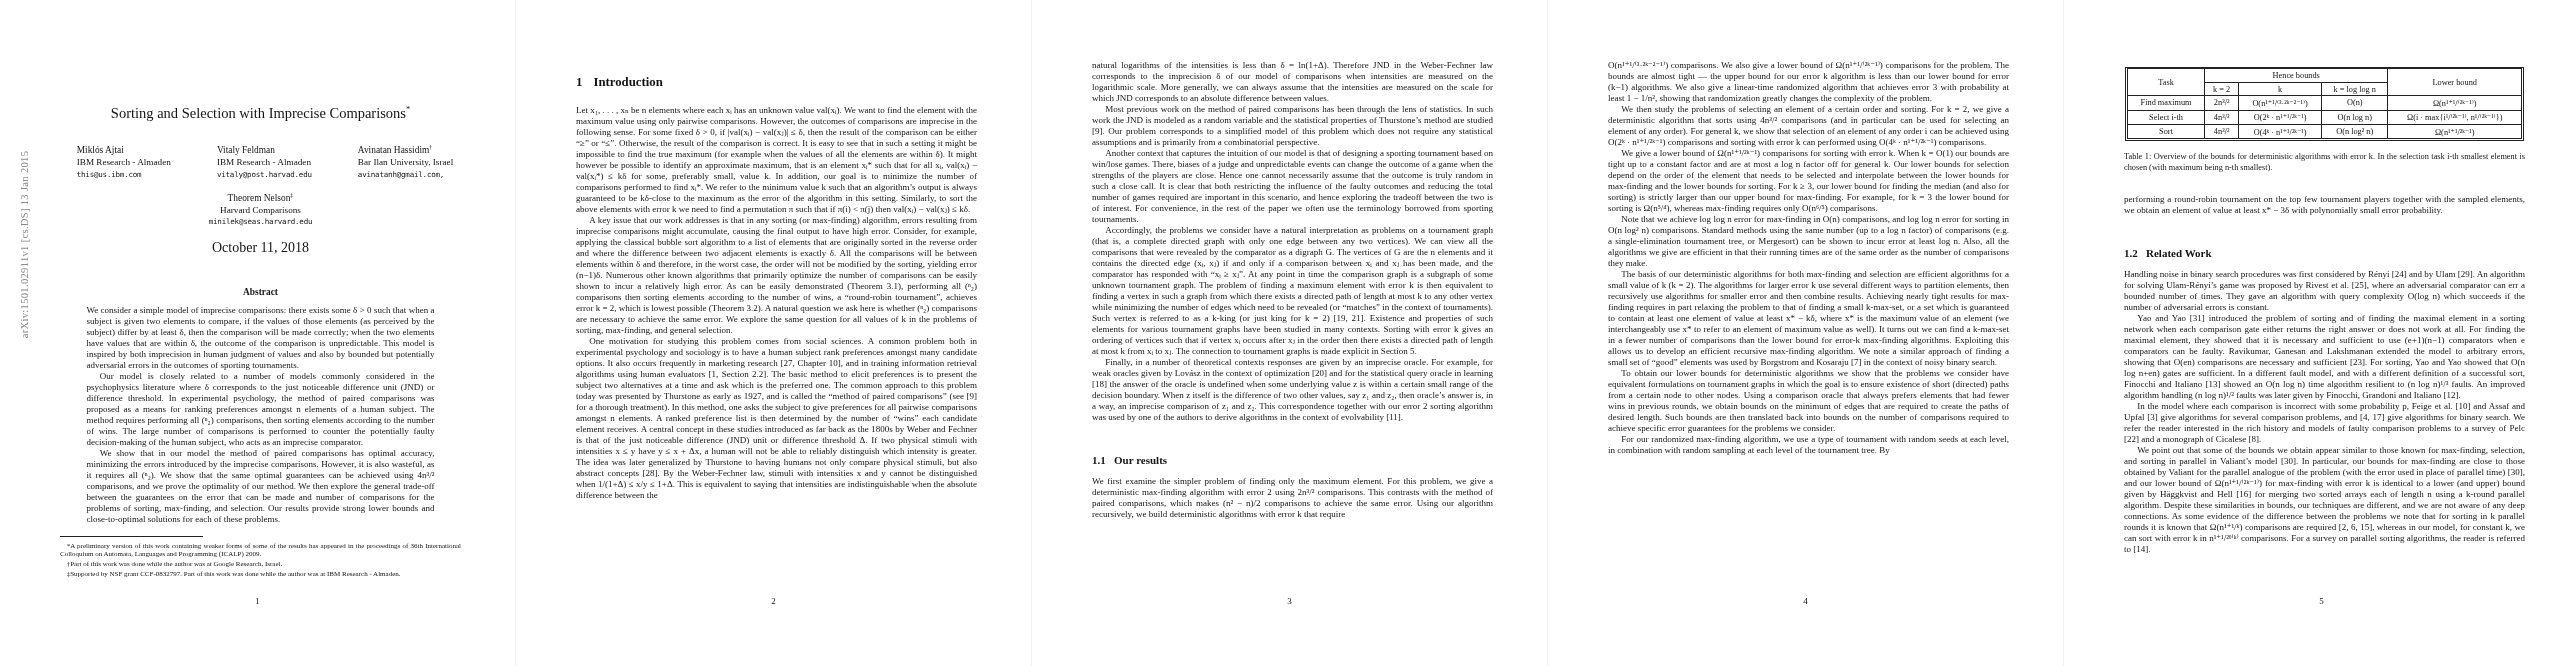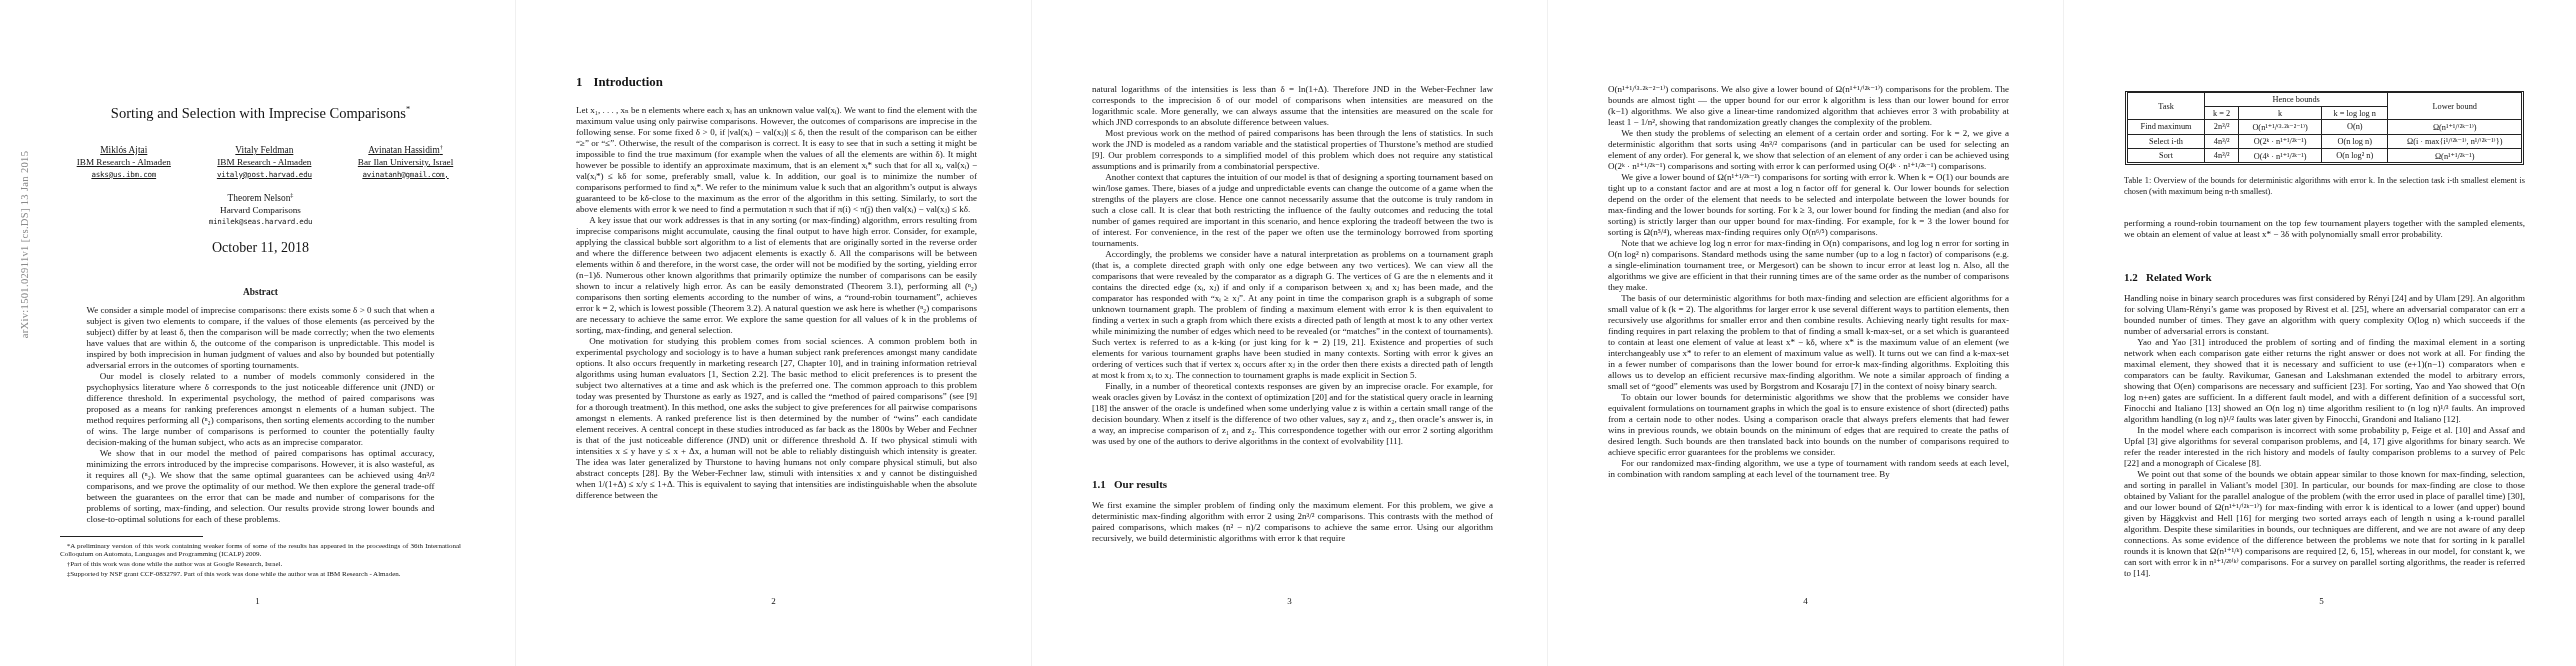--- a/index.html
+++ b/index.html
@@ -14,35 +14,35 @@
   
   .wm{
     position:absolute;left:-137px;top:239px;width:322px;text-align:center;
     transform:rotate(-90deg);color:#8a8a8a;font-size:10.6px;letter-spacing:0.3px;white-space:nowrap;
   }
   
   .p1-col{padding-top:105px;}
   .title{font-size:14.5px;font-weight:normal;text-align:center;margin:0;}
   .title sup{font-size:8.3px;}
   .authors{display:flex;justify-content:space-between;margin:19px 7.8px 0 16.7px;}
-  .author{text-align:center;line-height:12.2px;text-decoration:underline;}
+  .author{text-align:left;line-height:12.2px;}
   .aname{font-size:9.4px;}
   .aname sup{font-size:6.1px;}
   .aaffil{font-size:9.2px;}
   .email{font-family:"DejaVu Sans Mono","Liberation Mono",monospace;font-size:7.5px;letter-spacing:-0.2px;}
   .author4{margin-top:7.8px;text-align:center;line-height:12.2px;}
   .date{margin-top:12.2px;text-align:center;font-size:14px;}
   .abs-head{margin-top:31px;text-align:center;font-size:9.4px;font-weight:bold;}
   .abstract{width:348px;margin:7.8px auto 0;font-size:8.3px;line-height:11px;text-align:justify;}
   .abstract .p{margin:0;font-family:Liberation Serif, serif;}
   .fnrule{margin-top:11px;width:143px;border:0;border-top:0.8px solid #222;margin-left:0;}
   .fn{font-size:7px;line-height:8.6px;text-align:justify;margin:1.1px 0 0 0;text-indent:6.7px;}
   
   .p2-col{padding-top:75px;}
-  .p345-col{padding-top:84px;}
+  .p345-col{padding-top:60px;}
   h2.sec{font-size:12.8px;font-weight:bold;margin:0 0 14.5px 0;}
   h2.sec .no{margin-right:11px;}
   h3.subsec{font-size:11px;font-weight:bold;margin:31px 0 10px 0;}
   h3.subsec .no{margin-right:8.3px;}
   .p{font-size:9px;line-height:11px;text-align:justify;margin:0;}
   .indent{text-indent:13.3px;}
   .pgnum{position:absolute;bottom:61px;left:0;width:100%;text-align:center;font-size:9px;}
   
   .tblwrap{width:395px;margin:6.7px auto 0;border:0.6px solid #222;padding:0.8px;}
   table.bounds{width:100%;border-collapse:collapse;font-size:8.3px;}
@@ -55,21 +55,21 @@
 <body>
 
 <section class="page">
   <div class="wm">arXiv:1501.02911v1  [cs.DS]  13 Jan 2015</div>
   <div class="col p1-col">
     <h1 class="title"><span>Sorting and Selection with Imprecise Comparisons</span><sup>*</sup></h1>
     <div class="authors">
       <div class="author">
         <div class="aname"><span>Miklós Ajtai</span><sup></sup></div>
         <div class="aaffil">IBM Research - Almaden</div>
-        <div class="email">asks@us.ibm.com</div>
+        <div class="email">this@us.ibm.com</div>
       </div>
       <div class="author">
         <div class="aname"><span>Vitaly Feldman</span><sup></sup></div>
         <div class="aaffil">IBM Research - Almaden</div>
         <div class="email">vitaly@post.harvad.edu</div>
       </div>
       <div class="author">
         <div class="aname"><span>Avinatan Hassidim</span><sup>†</sup></div>
         <div class="aaffil">Bar Ilan University, Israel</div>
         <div class="email">avinatanh@gmail.com,</div>

